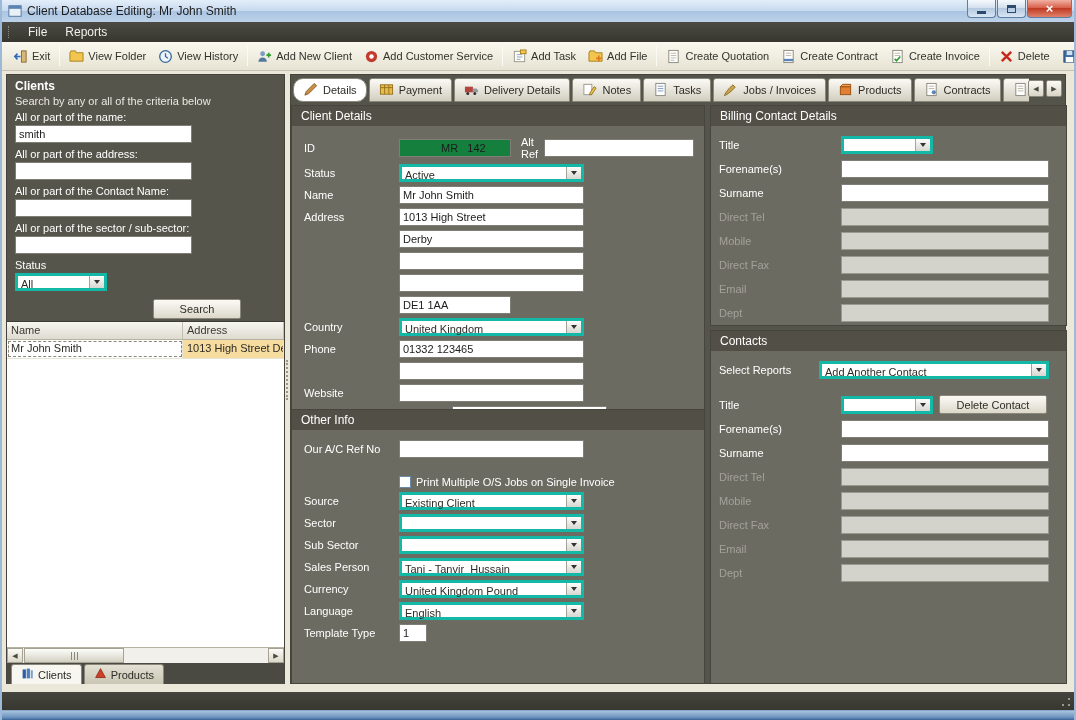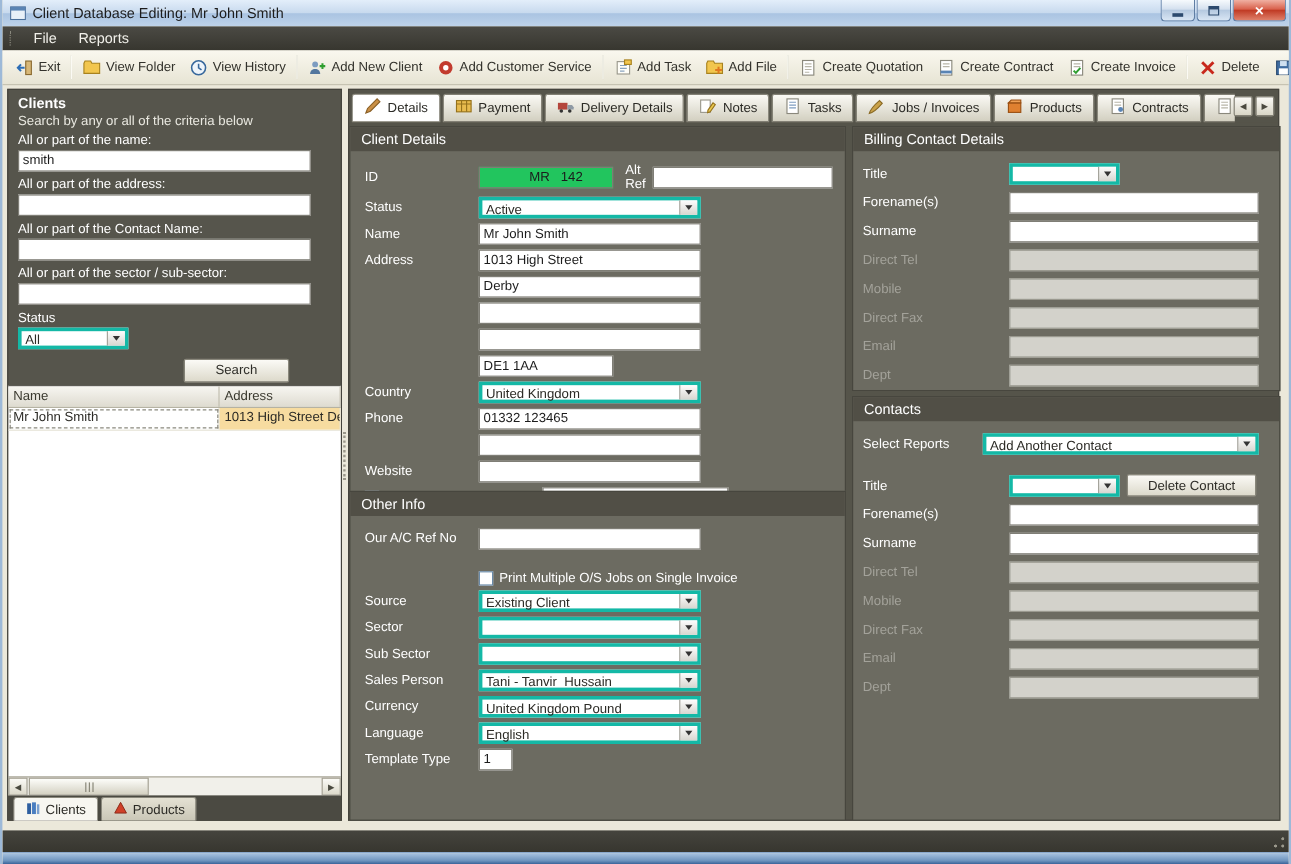--- a/index.html
+++ b/index.html
@@ -51,22 +51,22 @@
 
   
   .lp-title { position:absolute; left:8px; top:4px; color:#fff; font-weight:bold; font-size:12px; }
   .lp-sub { position:absolute; left:8px; top:20px; color:#e9e8e0; font-size:11px; }
   .search-fields { position:absolute; left:8px; top:36px; width:262px; }
   .sf-lbl { color:#fff; font-size:11px; margin-bottom:2px; }
   .sf { margin-bottom:5px; }
   .txt { height:18px; border:1px solid #7f7e76; background:#fff;
     font:11px "Liberation Sans", sans-serif; padding:0 3px; color:#1c1c1c; }
   .txt.dis { background:#d3d2cb; border-color:#9a998f; }
-  .txt.ro { background:#22c55e;padding-left:41px; }
-  .sf-in { width:244px; display:block; }
+  .txt.ro { background:#15803d;padding-left:41px; }
+  .sf-in { width:177px; display:block; }
   .status-row { margin-top:3px; }
   .btn { height:20px; background:linear-gradient(#fbfaf6, #dcd9ca); border:1px solid #8a887c;
     font:11px "Liberation Sans", sans-serif; color:#2e2d28; padding:0 10px; border-radius:2px; }
   .search-btn { position:absolute; left:146px; top:224px; width:88px; }
 
   
   .dd { position:relative; height:18px; background:#fff; border:3px solid #14b8a6; }
   .dd-val { position:absolute; left:3px; top:2px; font-size:11px; white-space:pre; overflow:hidden; right:16px; }
   .dd-btn { position:absolute; right:0; top:0; bottom:0; width:15px;
     background:linear-gradient(#fdfdfd, #d7d6d0); border-left:1px solid #a5a49c;
@@ -105,21 +105,21 @@
     border:1px solid #8a887c; border-bottom:none; border-radius:3px 3px 0 0; }
   .lp-tab.active { background:#f7f6f0; }
 
   
   .tabstrip { position:absolute; left:0; top:0; width:774px; height:27px; background:#55544a; }
   .tabs-row { position:absolute; left:2px; top:3px; width:736px; height:24px;
     display:flex; gap:2px; overflow:hidden; }
   .mtab { flex:none; height:24px; display:flex; align-items:center; gap:5px; padding:0 9px;
     font-size:11px; color:#2c2b26; background:linear-gradient(#fbfaf5, #d2cfc0);
     border:1px solid #8a887c; border-radius:3px 3px 0 0; white-space:nowrap; }
-  .mtab.active { background:#ffffff; }
+  .mtab.active { background:#ffffff;border-radius:10px; }
   .tab-scroll { position:absolute; right:3px; top:5px; display:flex; gap:2px; }
   .tsbtn { width:16px; height:17px; background:linear-gradient(#fbfaf6,#d8d5c6);
     border:1px solid #8a887c; font-size:7px; color:#4a493f;
     display:flex; align-items:center; justify-content:center; border-radius:2px; }
 
   
   .grp { position:absolute; background:#6c6b61; border:1px solid #47463e; }
   .grp-h { height:20px; background:#514f46; color:#fff; font-size:12px; padding:3px 0 0 9px; }
   .grp-b { padding:10px 12px 0 12px; }
   .grp-b.rp { padding-left:8px; }

